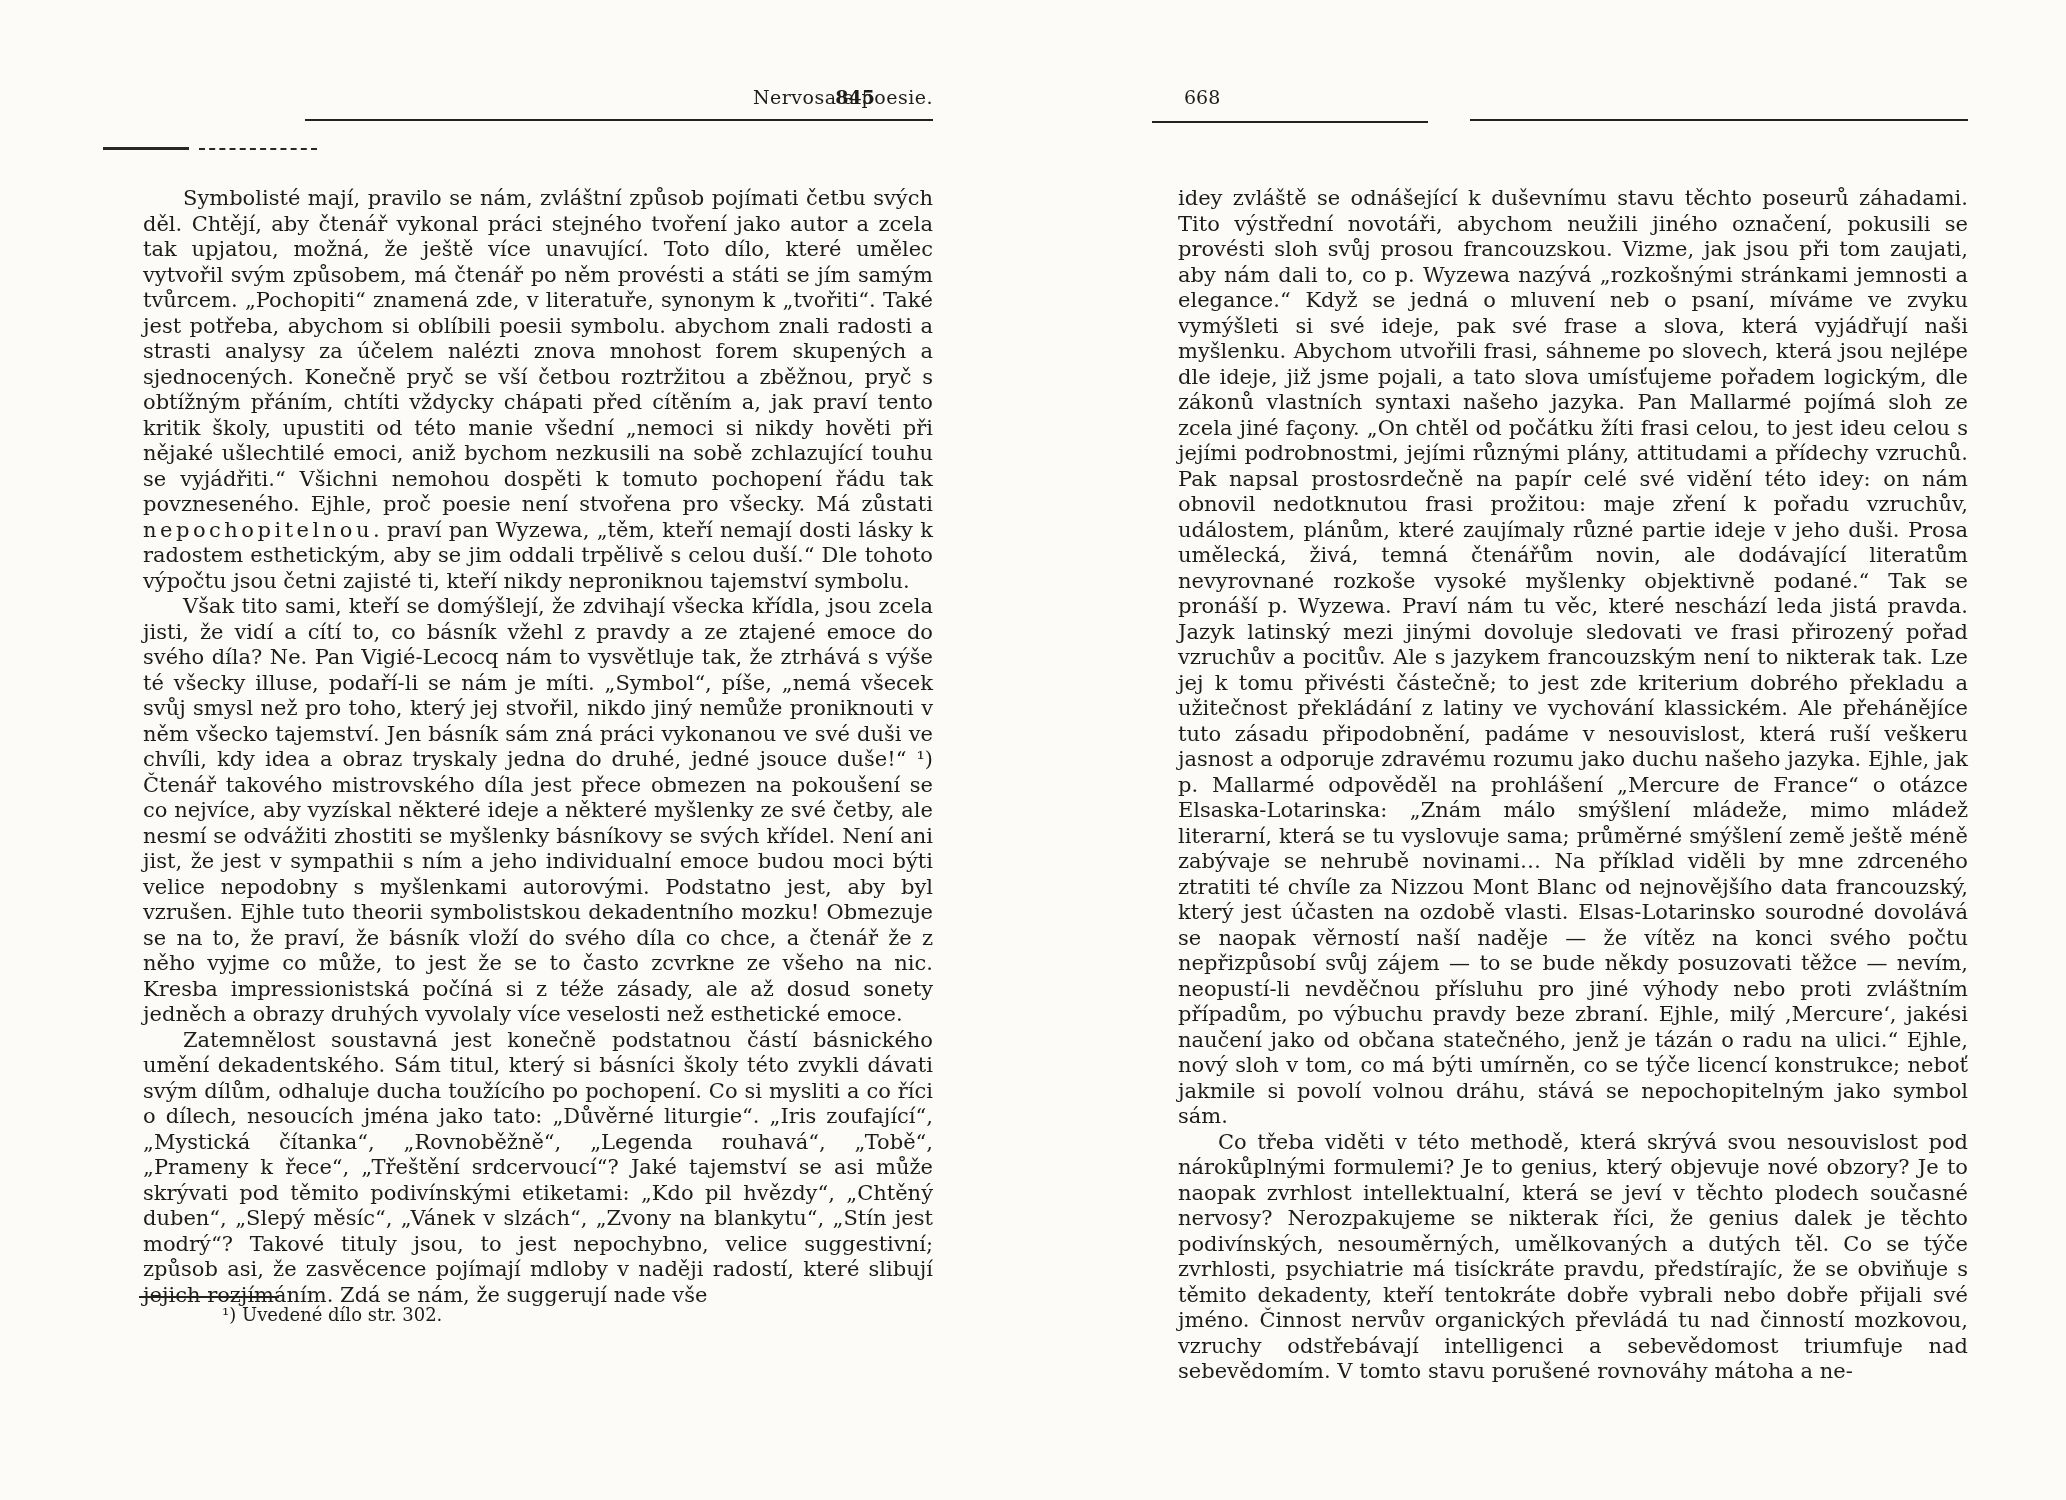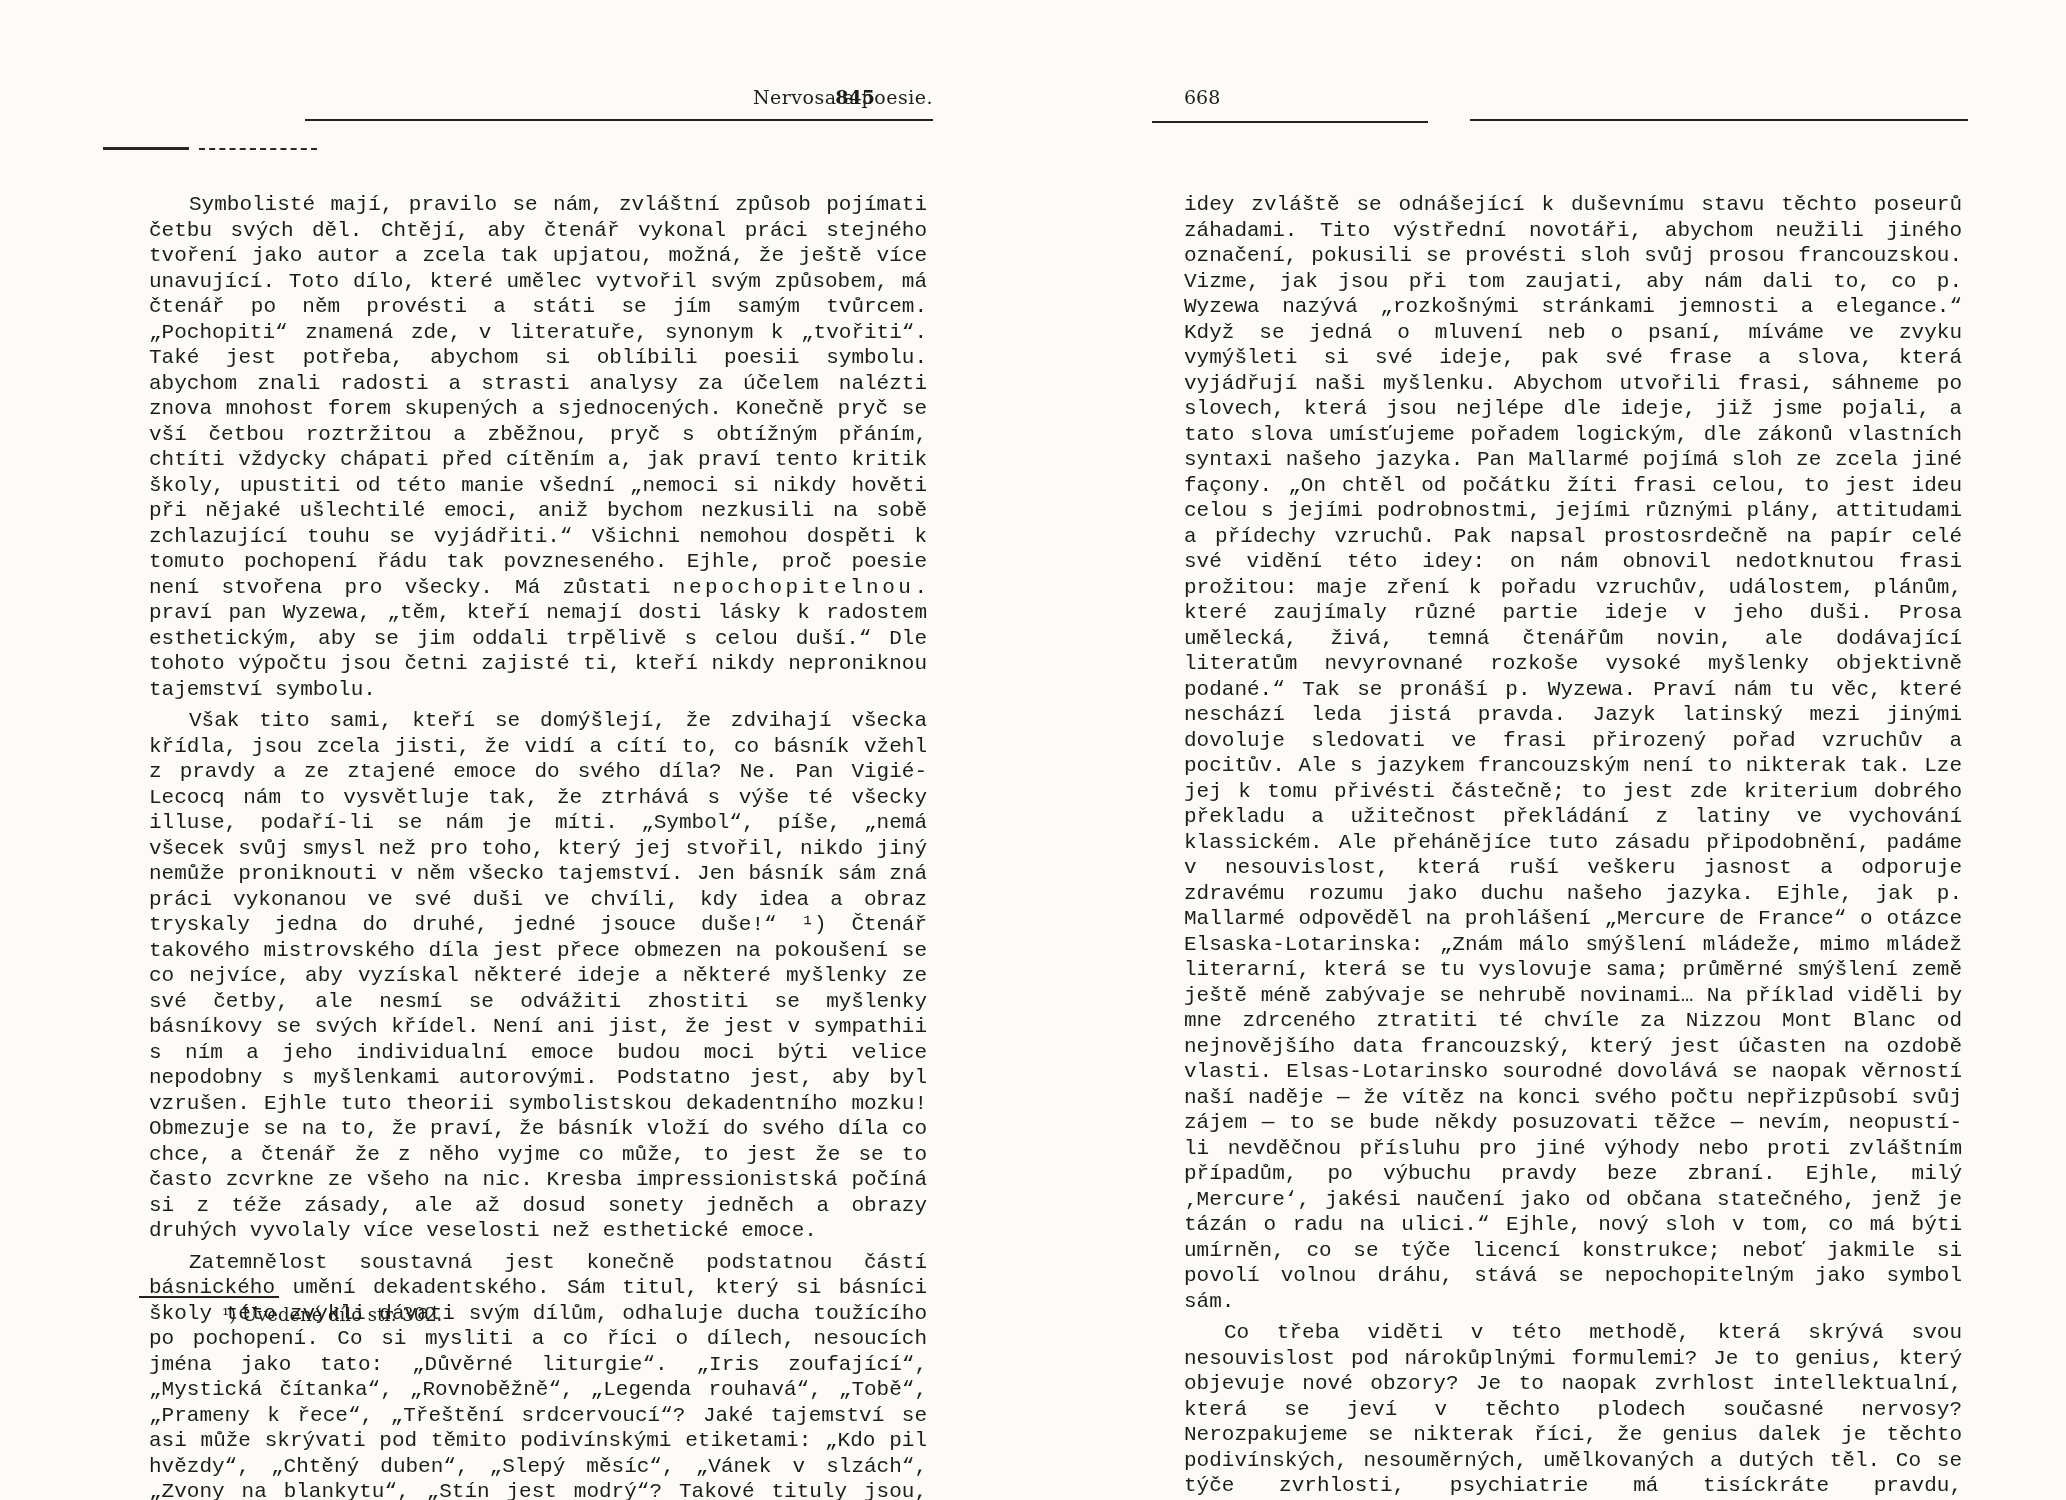--- a/index.html
+++ b/index.html
@@ -30,21 +30,21 @@
   .num-rule  { position: absolute; top: 121px; height: 2px; background: #24221f; }
   #page-right .num-rule { left: -26px; width: 276px; }
   .margin-dash  { position: absolute; top: 147px; left: -40px; width: 86px; height: 3px; background: #2a2826; }
   .margin-dash2 { position: absolute; top: 148px; left: 56px; width: 118px; border-top: 2px dashed #2a2826; }
 
   .page-body {
     position: absolute; top: 186px; left: 0; right: 0;
     font-size: 21px; line-height: 25.5px;
     text-align: justify;
   }
-  .page-body p { margin: 6px; padding: 0; font-family: Liberation Mono, monospace; }
+  .page-body p { margin: 0; padding: 0; }
   .page-body p.indent { text-indent: 40px; }
   .spaced { letter-spacing: 3.5px; }
 
   .footnote-rule { position: absolute; top: 1296px; left: -4px; width: 140px; height: 2px; background: #24221f; }
   .footnote { position: absolute; top: 1304px; left: 79px; font-size: 18px; }
 </style>
 </head>
 <body>
 
 <section class="page" id="page-left">

